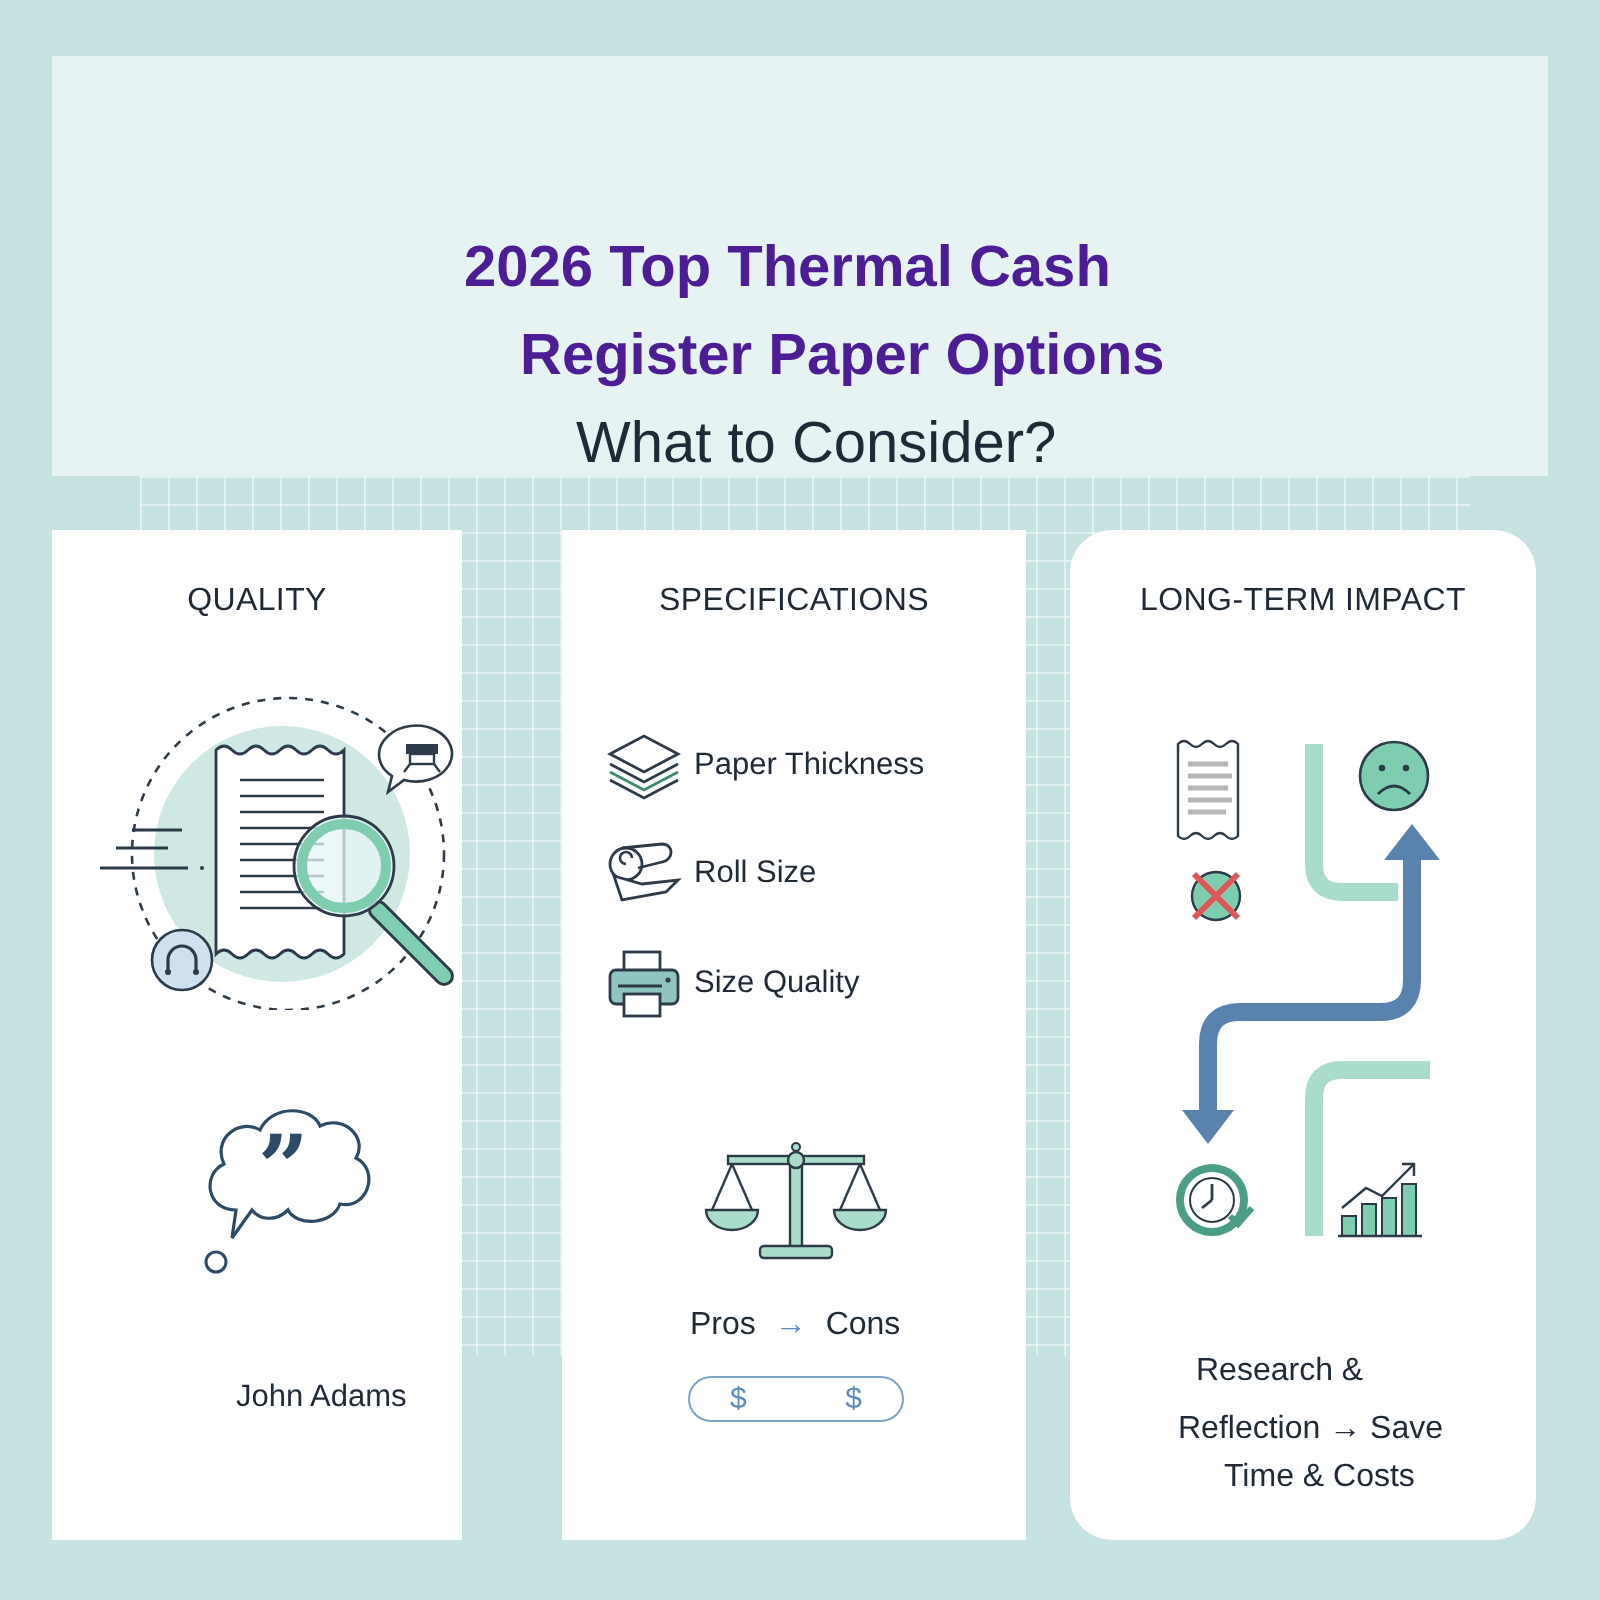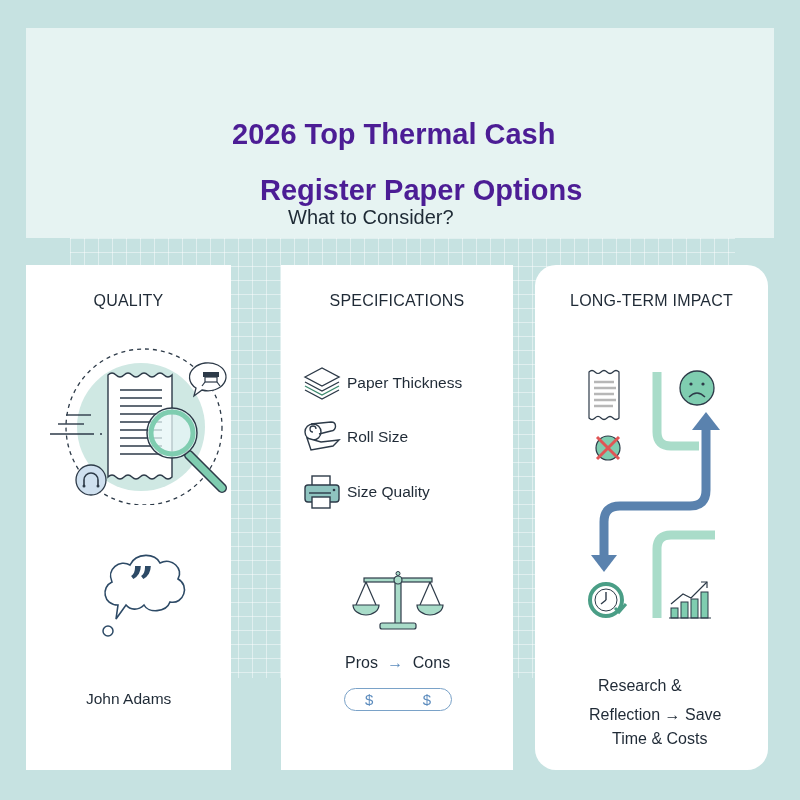--- a/index.html
+++ b/index.html
@@ -19,24 +19,24 @@
   }
   .header {
     position: absolute; left: 26px; top: 28px; width: 748px; height: 210px;
     background: #e6f3f2;
   }
   .title {
     position: absolute; left: 0; top: 84px; width: 100%;
     font-weight: bold; font-size: 29px; line-height: 44px; color: #4c1d95;
   }
   .title .l1 { display: block; padding-left: 206px; }
-  .title .l2 { display: block; padding-left: 234px; margin-top: 12px; }
+  .title .l2 { display: block; padding-left: 234px; }
   .subtitle {
     position: absolute; left: 262px; top: 178px;
-    font-size: 20px; color: #1e2a35;
+    font-size: 29px; color: #1e2a35;
   }
   .card {
     position: absolute; top: 265px; height: 505px; background: #ffffff;
   }
   .card1 { left: 26px; width: 205px; }
   .card2 { left: 281px; width: 232px; }
   .card3 { left: 535px; width: 233px; border-radius: 21px; }
   .card-title {
     position: absolute; top: 27px; left: 0; width: 100%; text-align: center;
     font-size: 16px; color: #1f2a36; letter-spacing: 0.2px;
@@ -110,21 +110,21 @@
         <circle cx="54" cy="141" r="1.5" fill="#2d3a48"></circle>
     </g>
   </svg>
 
   <svg class="abs" style="left:72px;top:282px" width="100" height="90" viewBox="0 0 100 90">
     <path d="M20 58 C5 58 3 40 14 35 C8 22 22 12 32 18 C38 5 58 6 62 16 C74 10 86 22 80 32 C92 38 86 58 72 55 C68 66 50 66 46 58 C40 64 32 63 28 58 L18 72 L20 58 Z" fill="#ffffff" stroke="#2d4a66" stroke-width="1.6"></path>
     <text x="31" y="52" font-family="DejaVu Serif, serif" font-size="44" font-weight="bold" fill="#2d4a66">”</text>
     <circle cx="10" cy="84" r="5" fill="#ffffff" stroke="#2d4a66" stroke-width="1.5"></circle>
   </svg>
 
-  <div class="abs txt" style="left:60px;top:425px;font-size:15.5px">John Adams</div>
+  <div class="abs txt" style="left:92px;top:425px;font-size:15.5px">John Adams</div>
 </div>
 
 <div class="card card2">
   <div class="card-title">SPECIFICATIONS</div>
 
   <div class="spec-row" style="top:153px">
     <svg width="38" height="38" viewBox="0 0 38 38">
       <path d="M8 6 L28 4 C34 4 34 12 28 13 L16 16" fill="none" stroke="#2d3a48" stroke-width="1.4"></path>
       <circle cx="10" cy="14" r="8" fill="none" stroke="#2d3a48" stroke-width="1.4"></circle>
       <path d="M10 14 a3 3 0 1 1 3 -3" fill="none" stroke="#2d3a48" stroke-width="1.3"></path>

